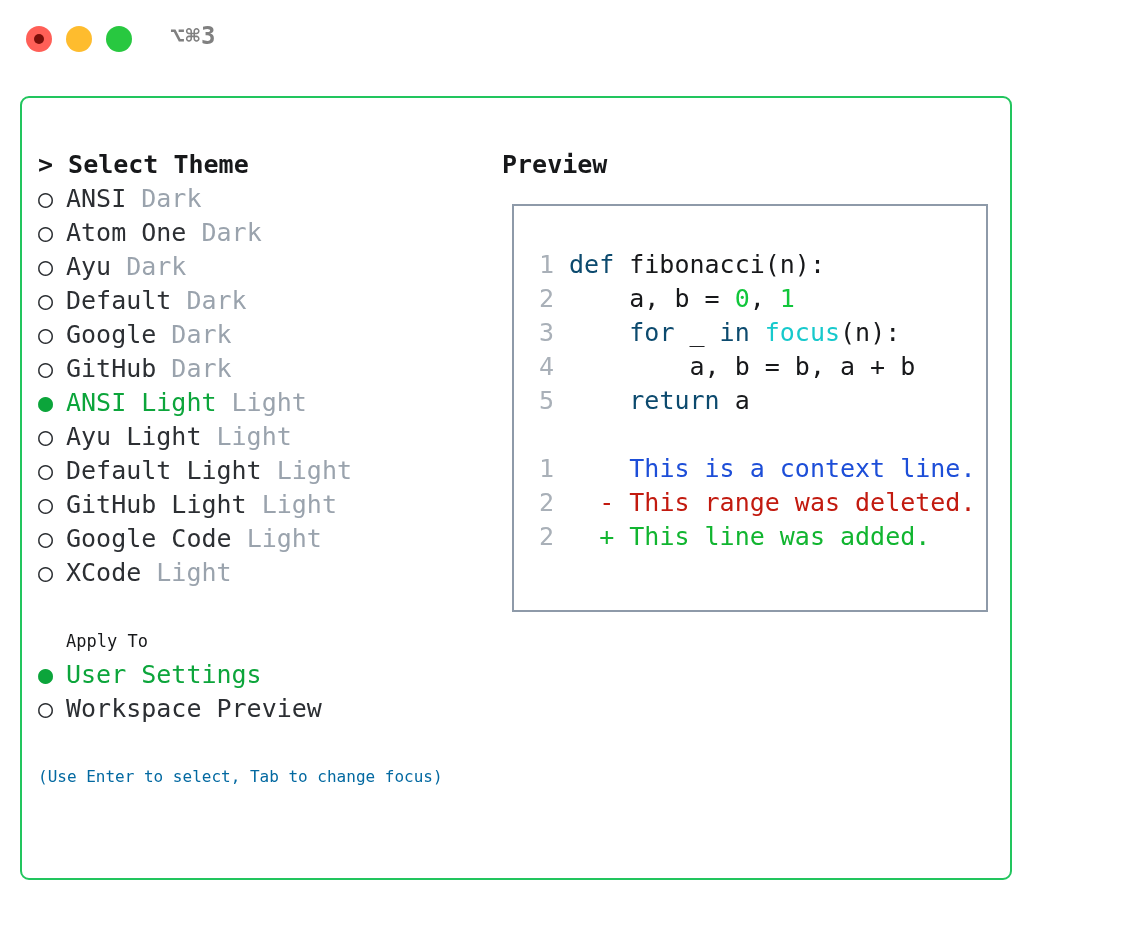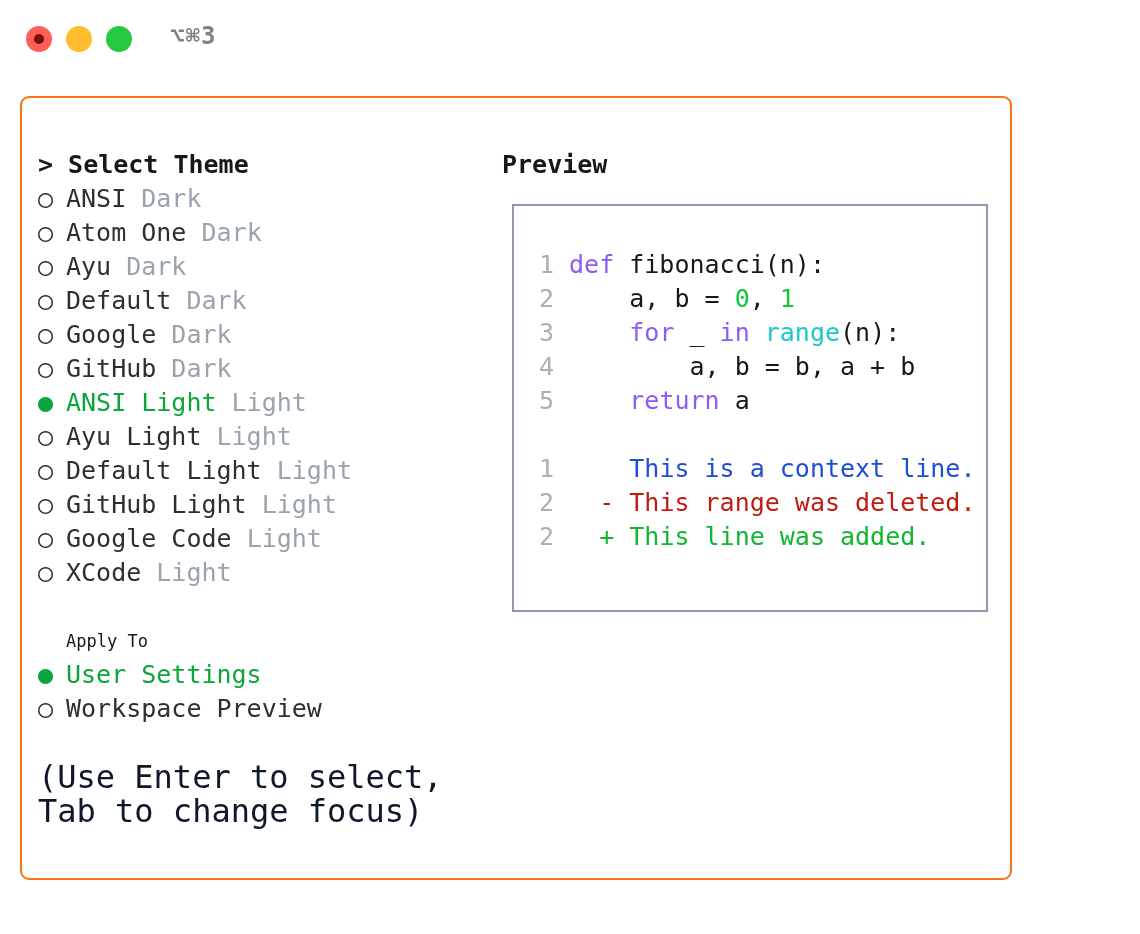--- a/index.html
+++ b/index.html
@@ -62,21 +62,21 @@
     white-space: pre;
   }
 
   
   #panel {
     position: absolute;
     left: 20px;
     top: 96px;
     width: 992px;
     height: 784px;
-    border: 2px solid #f97316;
+    border: 2px solid #22c55e;
     border-radius: 9px;
     box-sizing: border-box;
     background: #ffffff;
   }
 
   
   #left-col {
     position: absolute;
     left: 16px;
     top: 50px;
@@ -113,23 +113,23 @@
     padding-left: 28px;
     font-size: 17px;
     color: #17181a;
     height: 34px;
     line-height: 34px;
     white-space: pre;
   }
 
   #hint {
     margin-top: 34px;
-    font-size: 32px;
-    line-height: 34px;
-    color: #0f172a;
+    font-size: 16px;
+    line-height: 34px;
+    color: #0369a1;
     width: 410px;
     white-space: pre-wrap;
   }
 
   
   #right-col {
     position: absolute;
     left: 480px;
     top: 50px;
     width: 492px;
@@ -159,21 +159,21 @@
     font-size: 25px;
     white-space: pre;
     color: #17181a;
   }
   .lno {
     display: inline-block;
     width: 26px;
     text-align: right;
     color: #a9b0b8;
   }
-  .kw   { color: #8b5cf6; }
+  .kw   { color: #0c4a6e; }
   .fn   { color: #17C9CC; }
   .num  { color: #11C63B; }
   .plain{ color: #17181a; }
 
   .spacer { height: 34px; }
 
   .d-ctx { color: #1d4ed8; }
   .d-del { color: #C21A0F; }
   .d-add { color: #11B530; }
 </style>
@@ -219,21 +219,21 @@
 
     <div id="right-col">
       <div class="section-head">Preview</div>
     </div>
 
     <div id="code-panel">
       <div id="code-inner">
         <div id="code-lines">
             <div class="code-line"><span class="lno">1</span> <span class="kw">def</span><span class="plain"> fibonacci(n):</span></div>
             <div class="code-line"><span class="lno">2</span> <span class="plain">    a, b = </span><span class="num">0</span><span class="plain">, </span><span class="num">1</span></div>
-            <div class="code-line"><span class="lno">3</span> <span class="plain">    </span><span class="kw">for</span><span class="plain"> _ </span><span class="kw">in</span><span class="plain"> </span><span class="fn">range</span><span class="plain">(n):</span></div>
+            <div class="code-line"><span class="lno">3</span> <span class="plain">    </span><span class="kw">for</span><span class="plain"> _ </span><span class="kw">in</span><span class="plain"> </span><span class="fn">focus</span><span class="plain">(n):</span></div>
             <div class="code-line"><span class="lno">4</span> <span class="plain">        a, b = b, a + b</span></div>
             <div class="code-line"><span class="lno">5</span> <span class="plain">    </span><span class="kw">return</span><span class="plain"> a</span></div>
           </div>
         <div class="spacer"></div>
         <div id="diff-lines">
             <div class="code-line"><span class="lno">1</span>   <span class="d-ctx"> </span> <span class="d-ctx">This is a context line.</span></div>
             <div class="code-line"><span class="lno">2</span>   <span class="d-del">-</span> <span class="d-del">This range was deleted.</span></div>
             <div class="code-line"><span class="lno">2</span>   <span class="d-add">+</span> <span class="d-add">This line was added.</span></div>
           </div>
       </div>

